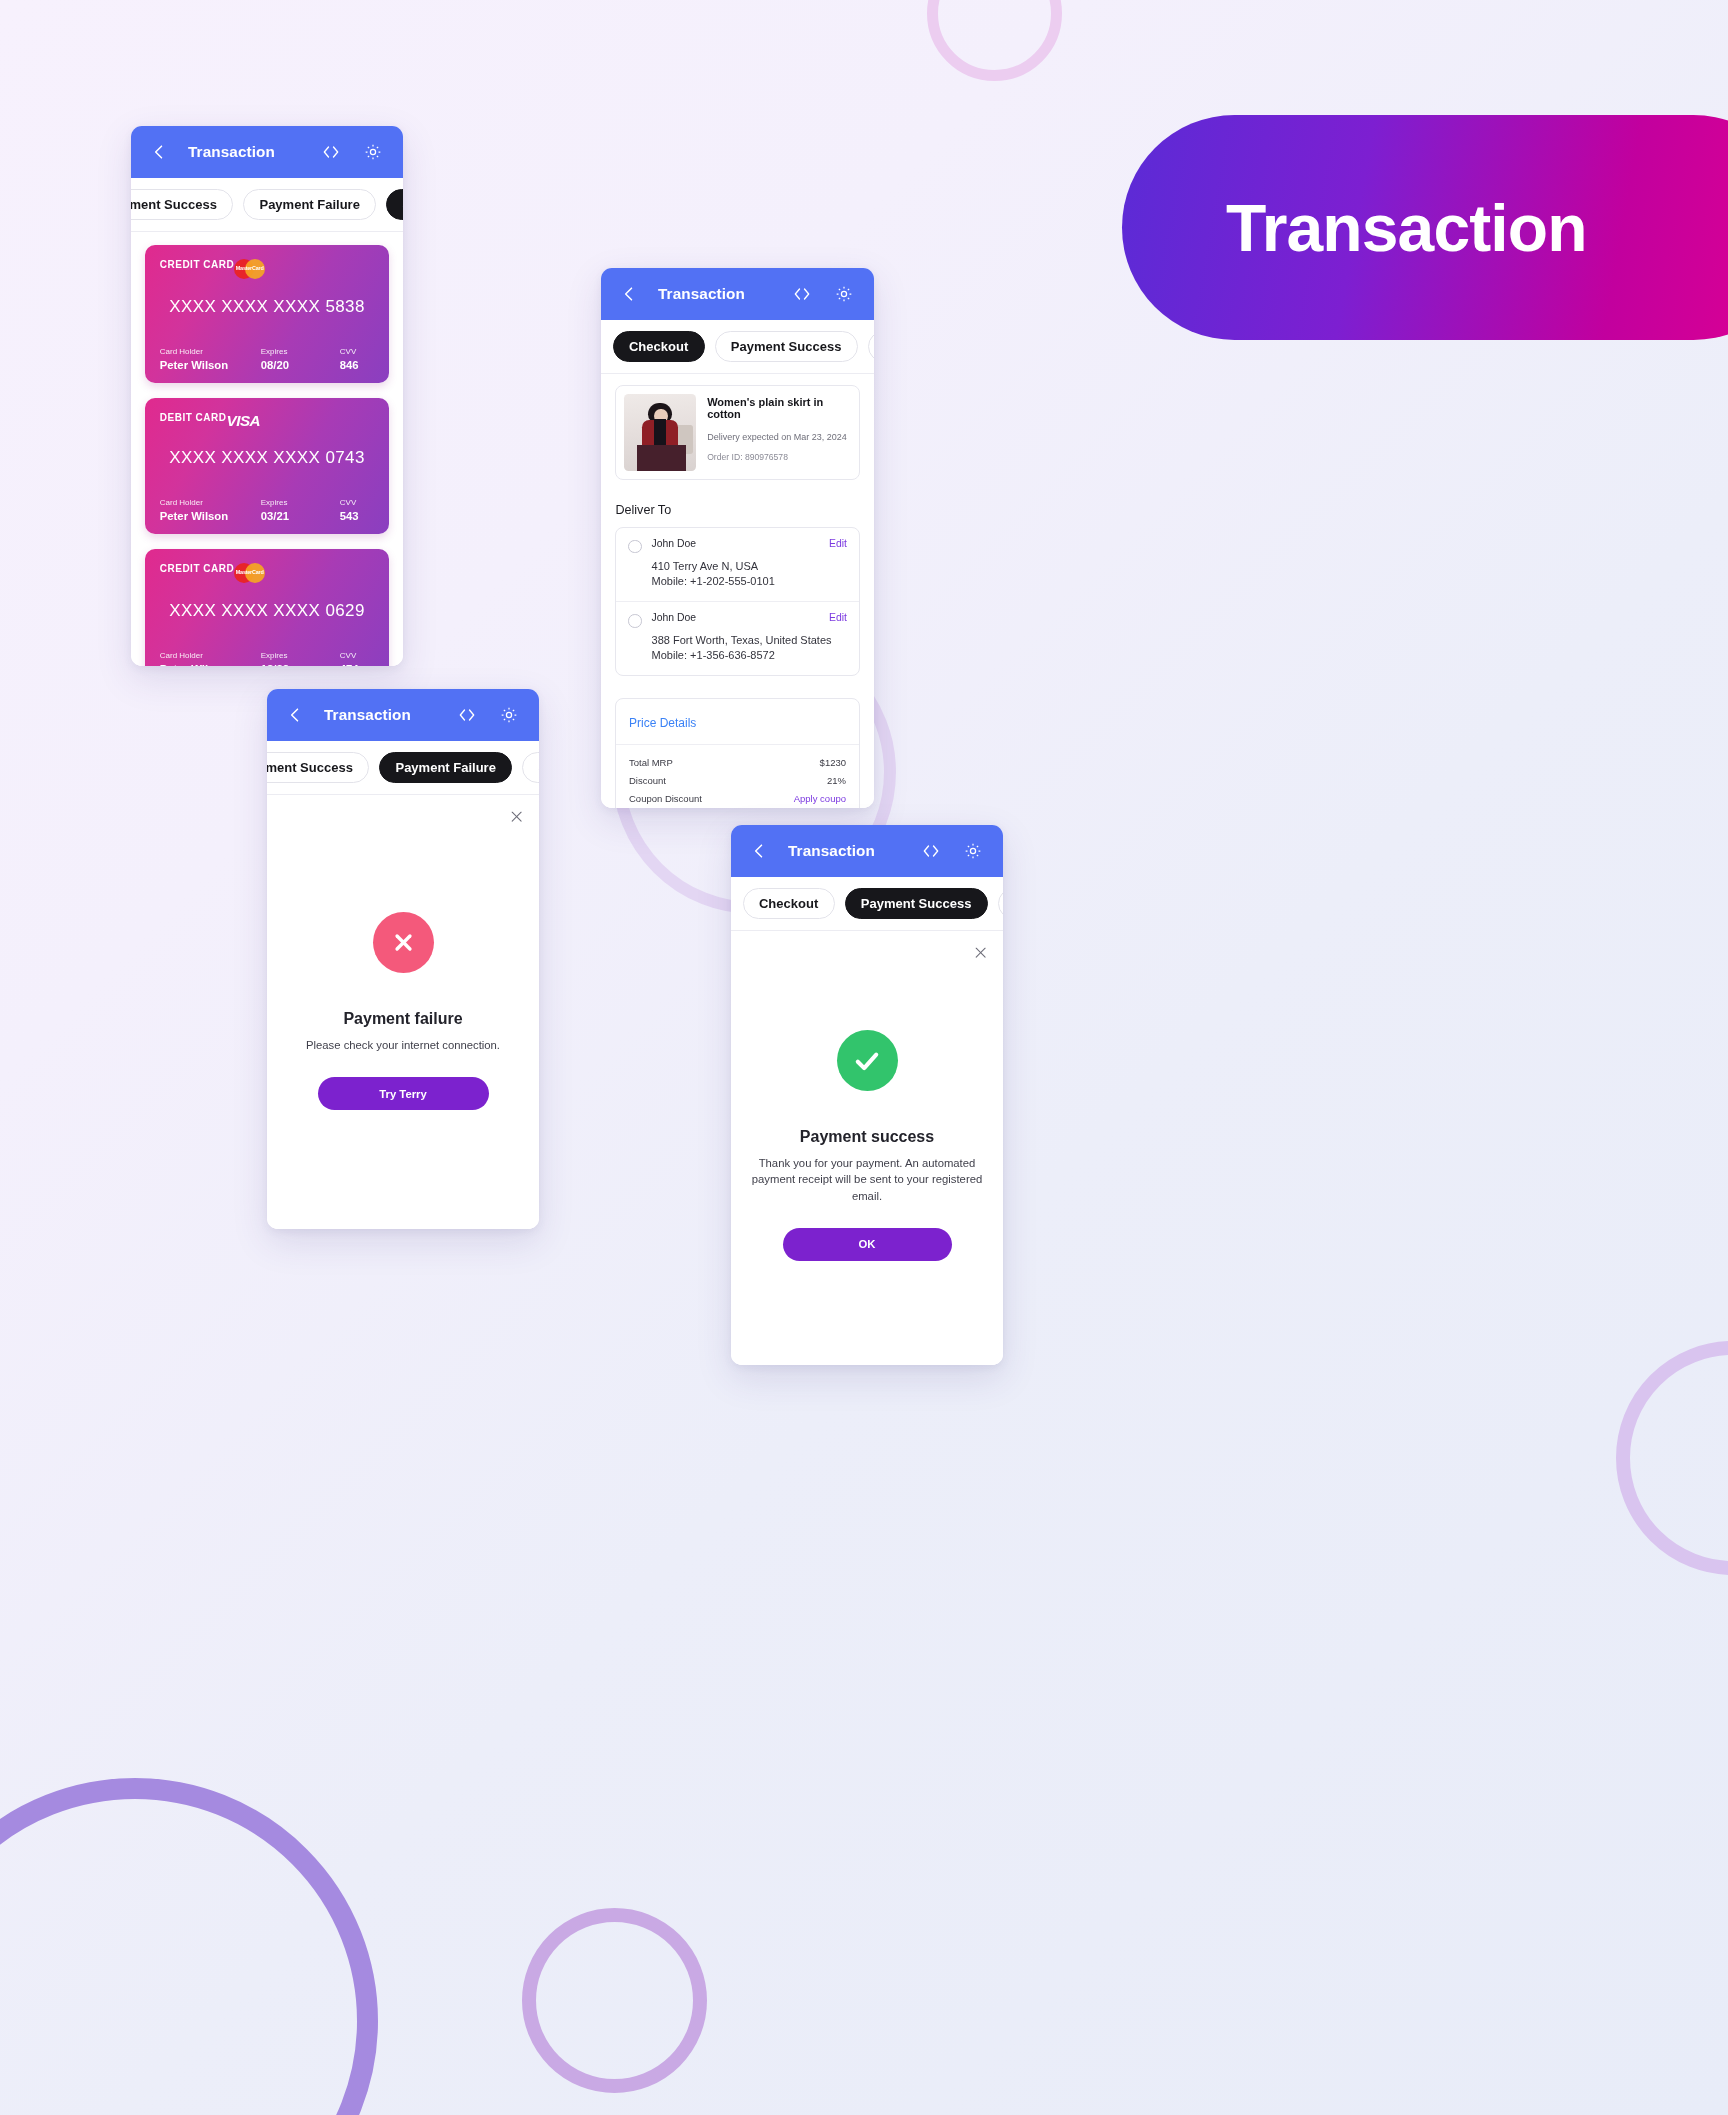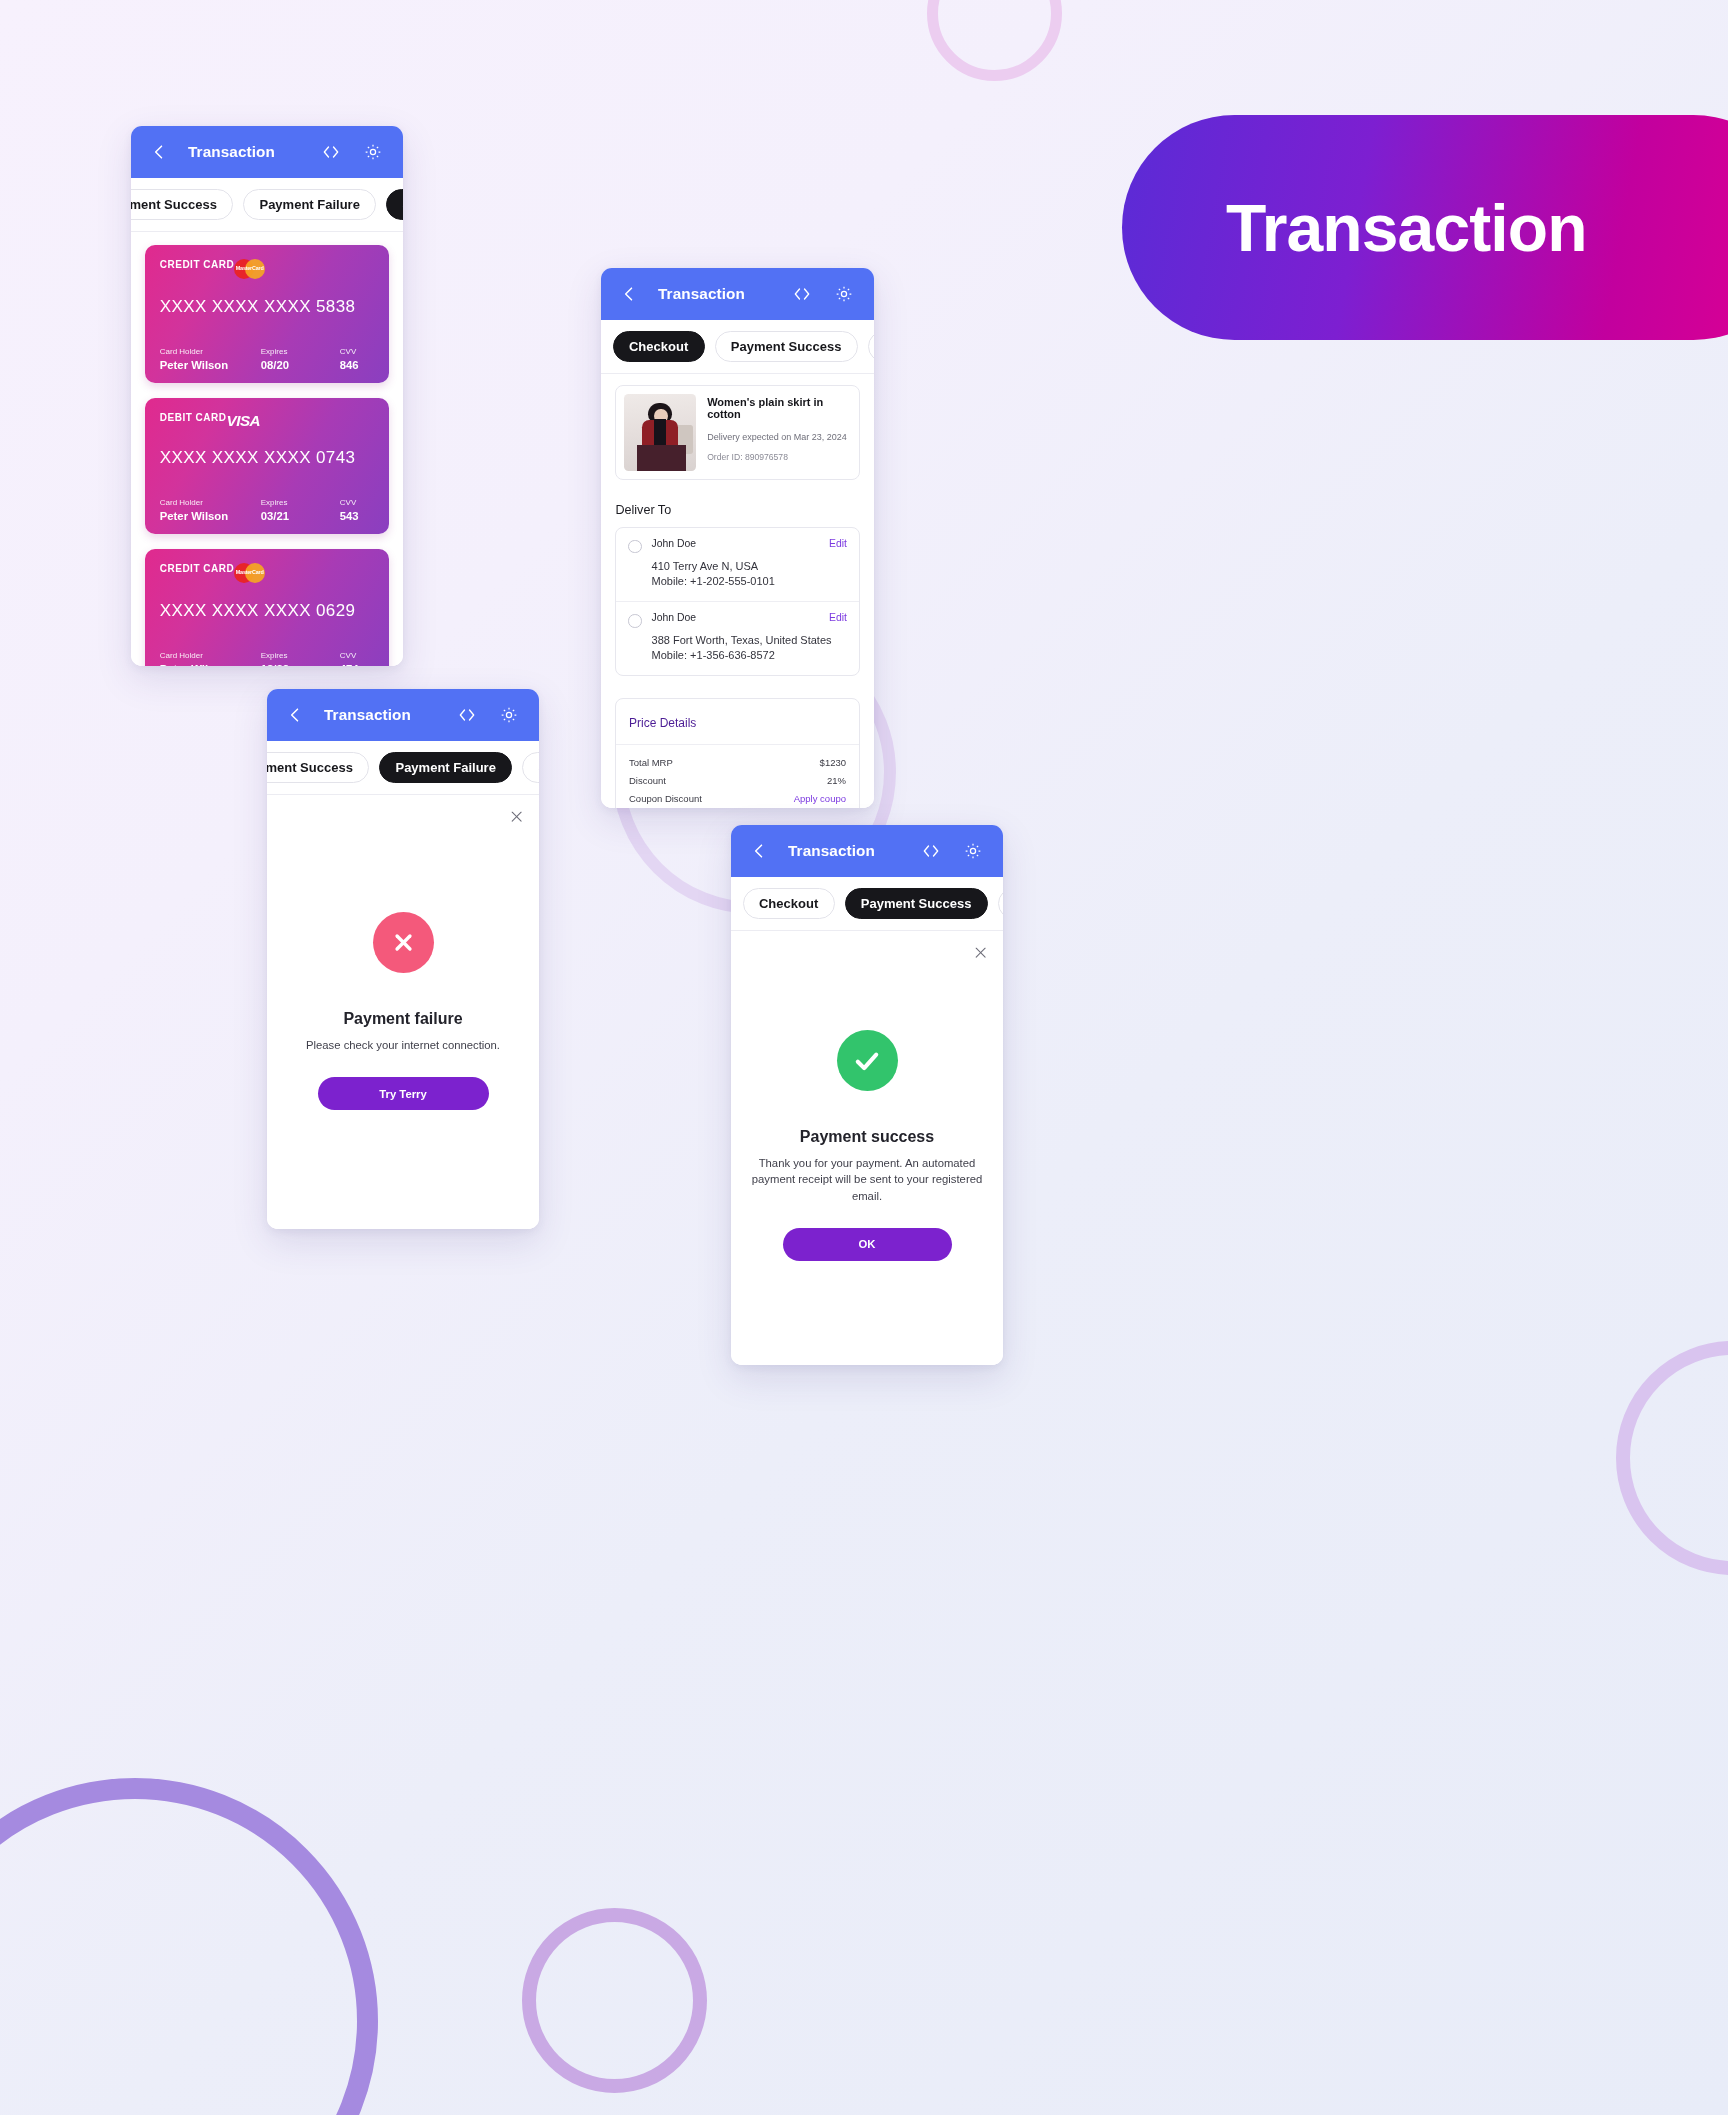--- a/index.html
+++ b/index.html
@@ -109,21 +109,21 @@
     margin-bottom: 14.4px;
     background: linear-gradient(118deg, #e02a8e 0%, #d2339c 25%, #a83bb5 62%, #8a3fc0 100%);
     color: #fff;
     position: relative;
     box-shadow: 0 3.6px 9px rgba(150,40,140,0.18);
   }
   .cc-top { display: flex; align-items: flex-start; }
   .cc-kind { font-size: 10px; font-weight: bold; letter-spacing: 0.5px; }
   .cc-number {
     font-size: 17px; font-weight: 400; letter-spacing: 0.4px;
-    margin: 18px 0 16px 0; white-space: nowrap;
+    margin: 18px 0 16px 0; white-space: nowrap; text-align: center;
   }
   .cc-foot { display: flex; }
   .cc-field { display: flex; flex-direction: column; }
   .cc-field .lbl { font-size: 8px; opacity: .9; margin-bottom: 2.7px; margin-top: 14px; }
   .cc-field .val { font-size: 11.3px; font-weight: bold; }
   .cc-field.holder  { width: 101px; }
   .cc-field.expires { width: 79px; }
 
   
   .mc { position: relative; width: 31px; height: 20px; }
@@ -180,21 +180,21 @@
     width: 13.5px; height: 13.5px; border: 1.4px solid #c6c6d2;
     border-radius: 50%; flex: none; margin-top: 1.8px;
   }
   .address-main { flex: 1; }
   .address-head { display: flex; justify-content: space-between; align-items: baseline; }
   .address-name { font-size: 10.4px; color: #2a2a33; }
   .link-edit { font-size: 10.4px; color: #7c3ae0; cursor: pointer; }
   .address-lines { font-size: 11px; color: #33333c; line-height: 1.38; margin-top: 10px; }
 
   .price-box { border: 0.9px solid #e7e7ee; border-radius: 8px; margin-top: 21.6px; }
-  .price-head { font-size: 12px; font-weight: 500; color: #4c1d95; padding: 17px 12.6px 14.4px 12.6px; border-bottom: 0.9px solid #eeeef3; }
+  .price-head { font-size: 12px; font-weight: 500; color: #3b82f6; padding: 17px 12.6px 14.4px 12.6px; border-bottom: 0.9px solid #eeeef3; }
   .price-rows { padding: 8px 12.6px 9px 12.6px; border-bottom: 0.9px solid #eeeef3; }
   .price-row { display: flex; justify-content: space-between; font-size: 9.5px; color: #3a3a44; padding: 3.6px 0; }
   .price-row .v.accent { color: #7c3ae0; }
   .price-row .v.free   { color: #6fd44a; }
 
   
   #phone-failure { left: 267px; top: 689px; width: 272px; height: 540px; }
   #phone-failure .tabrow { padding-left: 0; }
   #phone-failure .tabrow .tab:first-child { margin-left: -41px; }
 

